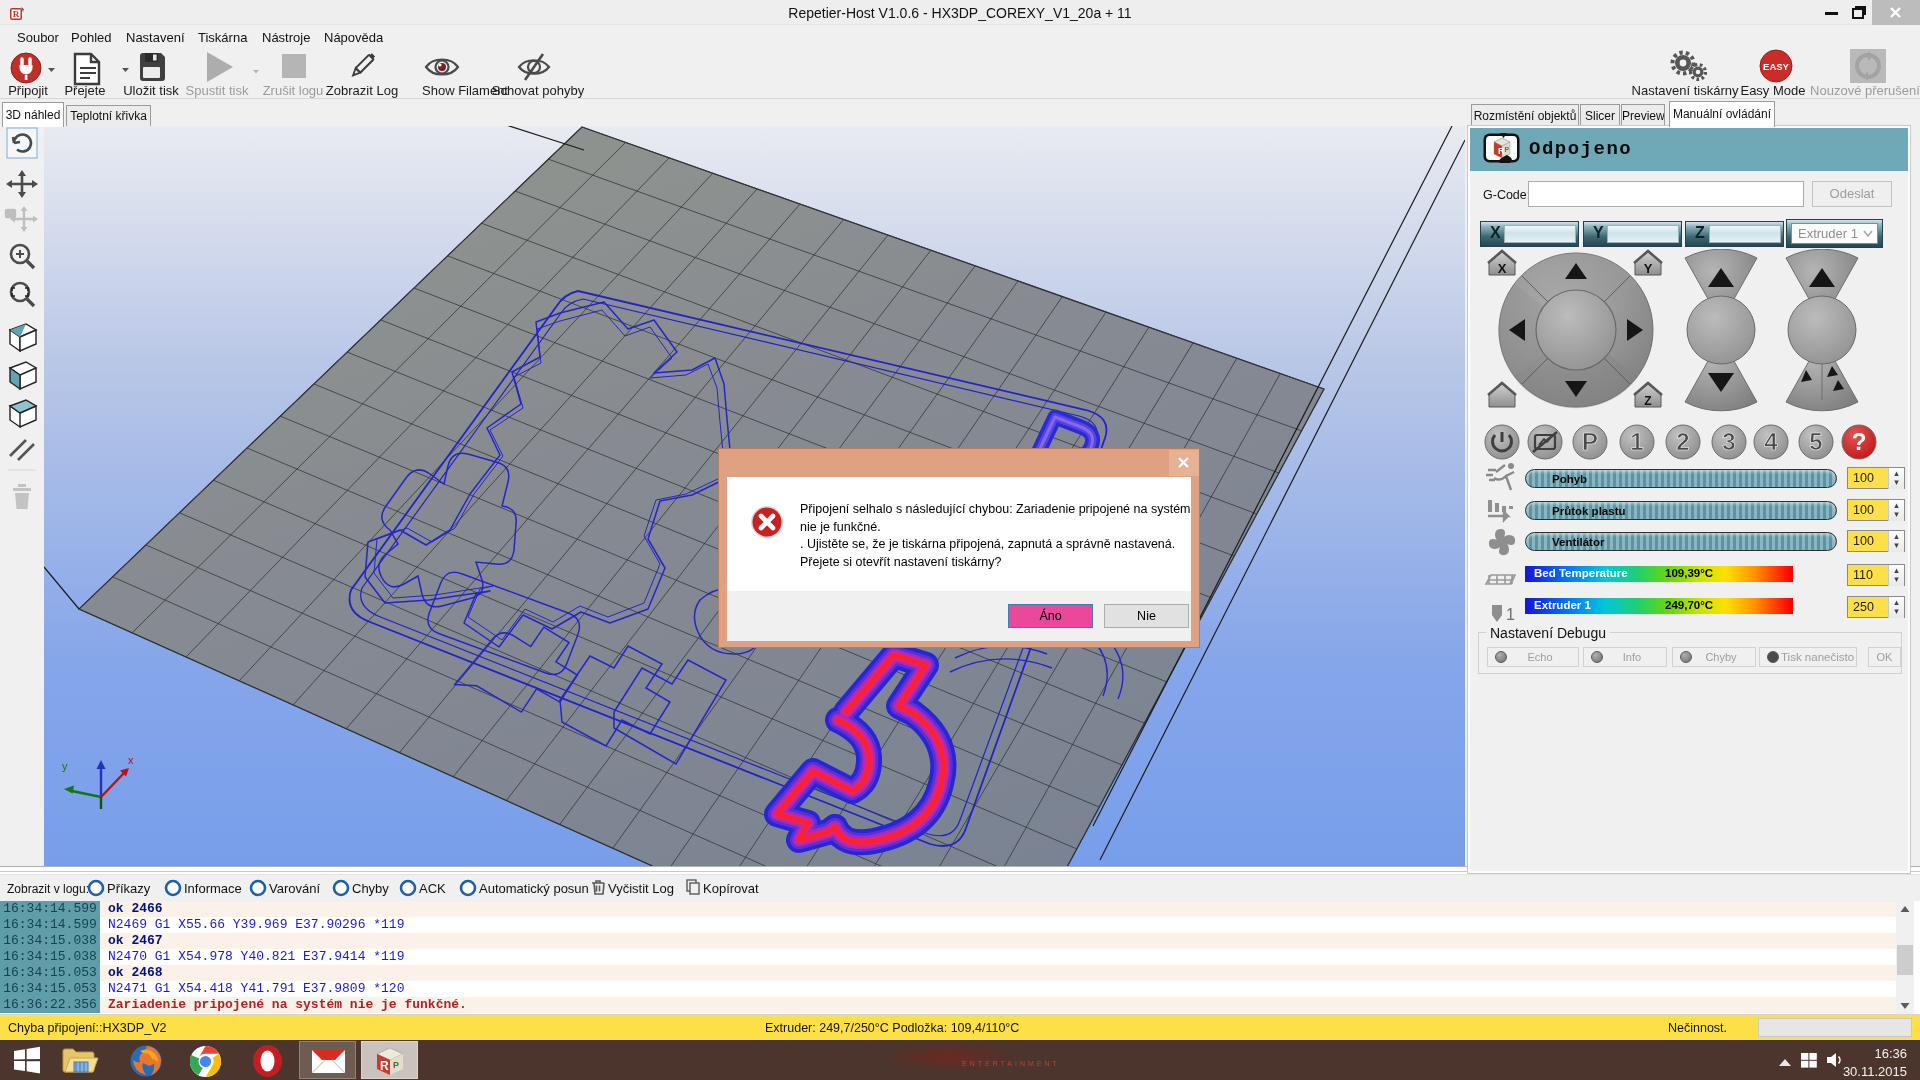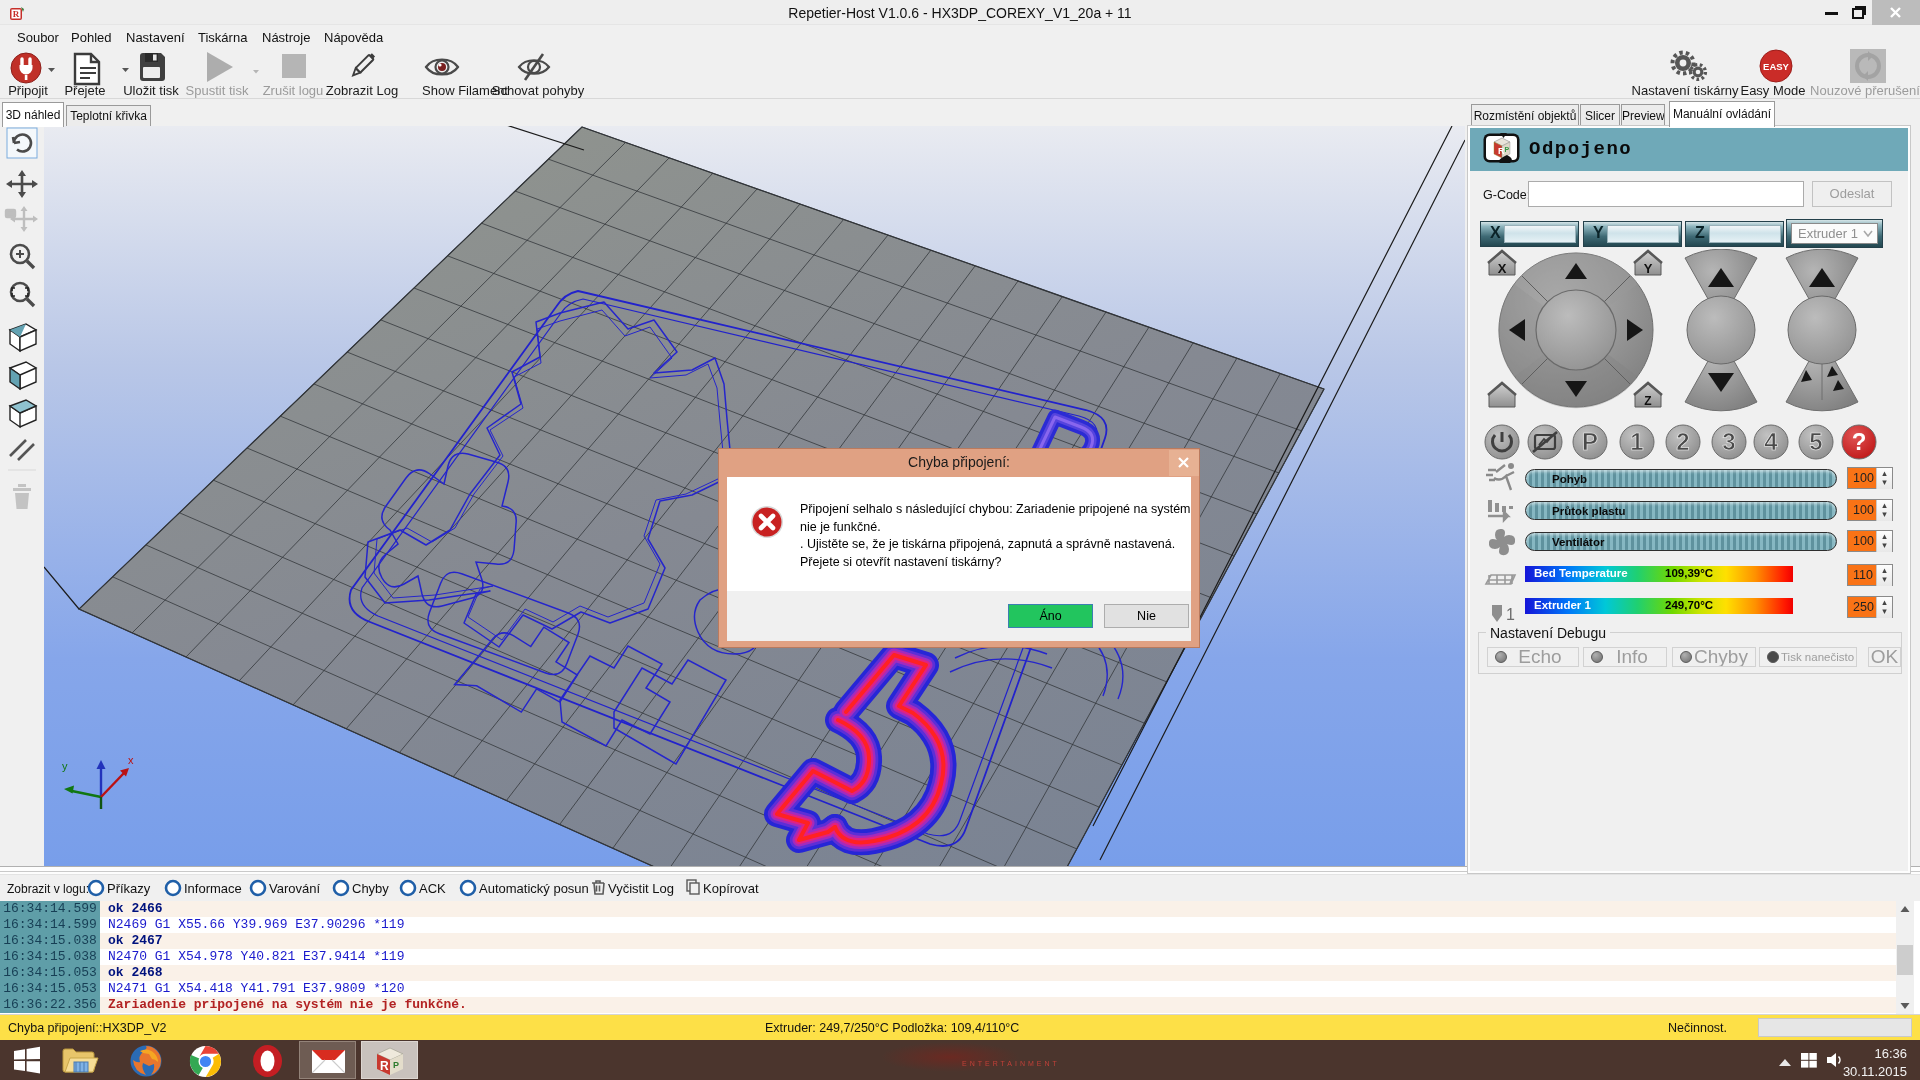--- a/index.html
+++ b/index.html
@@ -28,26 +28,26 @@
 .lrow.odd{background:#faf1e8;}
 .ltime{position:absolute;left:0;top:0;width:100px;height:16px;background:#5f9ea8;color:#173f55;font-family:"Liberation Mono",monospace;font-size:13px;text-align:center;}
 .ltext{position:absolute;left:108px;top:0;font-family:"Liberation Mono",monospace;font-size:13px;white-space:pre;}
 #statusbar{position:absolute;left:0;top:1014px;width:1920px;height:26px;background:#fde047;border-top:1px solid #d5d5d5;font-size:12.5px;color:#111;}
 #taskbar{position:absolute;left:0;top:1040px;width:1920px;height:40px;background:#4b352d;}
 .radlbl{font-size:13px;color:#111;}
 .xyzbox{background:linear-gradient(#d5e4e7,#8fb6bf 18%,#3f6a75 60%,#234750 100%);border:1px solid #24404a;}
 .xyzin{background:linear-gradient(#f2f6f8,#cfe3ea 45%,#e6f1f5);border:1px solid #9ab2ba;}
 .slider{position:absolute;width:312px;height:19px;border-radius:10px;background:repeating-linear-gradient(90deg,#86b7c2 0,#86b7c2 3px,#5f929e 3px,#5f929e 6px);border:1.5px solid #2e2e2e;box-shadow:inset 0 2px 3px rgba(255,255,255,.5);}
 .slider span{position:absolute;left:26px;top:2.5px;font-size:11.5px;font-weight:bold;color:#0a0a0a;}
-.spin{position:absolute;width:46px;height:22px;background:#f97316;border:1px solid #8a8a8a;font-size:12.5px;color:#222;padding-left:5px;line-height:20px;}
+.spin{position:absolute;width:58px;height:22px;background:#fde047;border:1px solid #8a8a8a;font-size:12.5px;color:#222;padding-left:5px;line-height:20px;}
 .spin:after{content:"\25B4\A\25BE";white-space:pre;line-height:9px;font-size:9px;color:#444;text-align:center;position:absolute;right:0;top:0;width:15px;height:20px;background:linear-gradient(#fdfdfd,#e8e8e8);border-left:1px solid #c9c9c9;padding-top:1px;}
 .temp{position:absolute;width:268px;height:16px;background:linear-gradient(90deg,#1515d8,#0077f8 16%,#00c8d8 30%,#20d070 42%,#70d800 55%,#c8e400 65%,#ffe000 75%,#ff9000 86%,#ff1800 97%,#f00000);}
 .temp b{position:absolute;left:9px;top:1px;font-size:11.5px;color:#fff;}
 .temp i{position:absolute;left:140px;top:1px;font-size:11.5px;font-style:normal;font-weight:bold;color:#000;}
-.dbg{position:absolute;height:20px;border:1px solid #d2d2d2;font-size:19px;white-space:nowrap;overflow:hidden;color:#9d9d9d;line-height:18px;padding-left:14px;}
+.dbg{position:absolute;height:20px;border:1px solid #d2d2d2;font-size:11px;white-space:nowrap;overflow:hidden;color:#9d9d9d;line-height:18px;padding-left:14px;}
 .dbg i{position:absolute;left:7px;top:3px;width:12px;height:12px;border-radius:50%;background:radial-gradient(circle at 35% 30%,#b0b0b0,#6e6e6e);border:1px solid #5a5a5a;}
 </style></head><body>
 <div id="win">
 
 <div id="titlebar">
  <div id="title">Repetier-Host V1.0.6 - HX3DP_COREXY_V1_20a + 11</div>
  <svg class="winbtn" style="left:1814px;width:36px" viewBox="0 0 36 25">
         <rect x="11" y="12" width="13" height="3" fill="#111"></rect>
       </svg>
  <svg class="winbtn" style="left:1846px;width:26px" viewBox="0 0 26 25">
@@ -487,34 +487,33 @@
  <div class="abs" style="left:8px;top:504px;width:424px;height:42px;border:1px solid #d0d0d0;"></div>
  <div class="abs" style="left:16px;top:497px;background:#f0f0f0;padding:0 4px;font-size:14px;color:#111;">Nastavení Debugu</div>
  <div class="dbg" style="left:17px;top:519px;width:92px;text-align:center;"><i></i>Echo</div>
  <div class="dbg" style="left:113px;top:519px;width:84px;text-align:center;"><i></i>Info</div>
  <div class="dbg" style="left:202px;top:519px;width:84px;text-align:center;"><i></i>Chyby</div>
  <div class="dbg" style="left:289px;top:519px;width:98px;font-size:11.5px;padding-left:21px;"><i style="background:#4a4a4a"></i>Tisk nanečisto</div>
  <div class="dbg" style="left:398px;top:519px;width:33px;text-align:center;padding-left:0;">OK</div>
 </div>
 
 <div class="abs" id="dlg" style="left:718px;top:448px;width:482px;height:200px;background:#e0a183;border:1px solid #b97a5e;z-index:50;">
- <div class="abs" style="left:0;top:0;width:480px;height:27px;text-align:center;font-size:14px;color:#1a1a1a;line-height:27px;">Chyba připojení:</div>
  <div class="abs" style="left:450px;top:1px;width:30px;height:26px;background:#e7b193;text-align:center;"><svg width="30" height="26">
           <path d="M10 8 L19 17 M19 8 L10 17" stroke="#fff" stroke-width="2.2"></path>
         </svg></div>
  <div class="abs" style="left:8px;top:28px;width:464px;height:114px;background:#fff;">
   <svg class="abs" style="left:23px;top:28px" width="34" height="34" viewBox="0 0 34 34">
    <circle cx="17" cy="17" r="16" fill="#d8d8d8"></circle>
           <circle cx="17" cy="17" r="14.5" fill="#c82121"></circle>
    <path d="M11 11 L23 23 M23 11 L11 23" stroke="#fff" stroke-width="4.6" stroke-linecap="round"></path>
   </svg>
   <div class="abs" style="left:73px;top:24px;font-size:12.5px;color:#000;line-height:17.5px;white-space:nowrap;">Připojení selhalo s následující chybou: Zariadenie pripojené na systém<br>nie je funkčné.<br>. Ujistěte se, že je tiskárna připojená, zapnutá a správně nastavená.<br>Přejete si otevřít nastavení tiskárny?</div>
  </div>
  <div class="abs" style="left:8px;top:142px;width:464px;height:50px;background:#f0f0f0;"></div>
- <div class="abs" style="left:289px;top:155px;width:85px;height:24px;background:#22c55e;border:1px solid #3c7fb1;text-align:center;line-height:22px;font-size:12.5px;">Áno</div>
+ <div class="abs" style="left:289px;top:155px;width:85px;height:24px;background:#ec4899;border:1px solid #3c7fb1;text-align:center;line-height:22px;font-size:12.5px;">Áno</div>
  <div class="abs" style="left:385px;top:155px;width:85px;height:24px;background:#e1e1e1;border:1px solid #adadad;text-align:center;line-height:22px;font-size:12.5px;">Nie</div>
 </div>
 
 <div id="logbar">
  <div class="abs" style="left:7px;top:7px;font-size:12px;color:#111;">Zobrazit v logu:</div>
  <svg class="abs" style="left:0;top:0" width="760" height="27" viewBox="0 0 760 27">
   <g>
    <circle cx="96" cy="13" r="7" fill="#fff" stroke="#1f5fa8" stroke-width="2.6"></circle>
    <circle cx="173" cy="13" r="7" fill="#fff" stroke="#1f5fa8" stroke-width="2.6"></circle>
    <circle cx="258" cy="13" r="7" fill="#fff" stroke="#1f5fa8" stroke-width="2.6"></circle>

